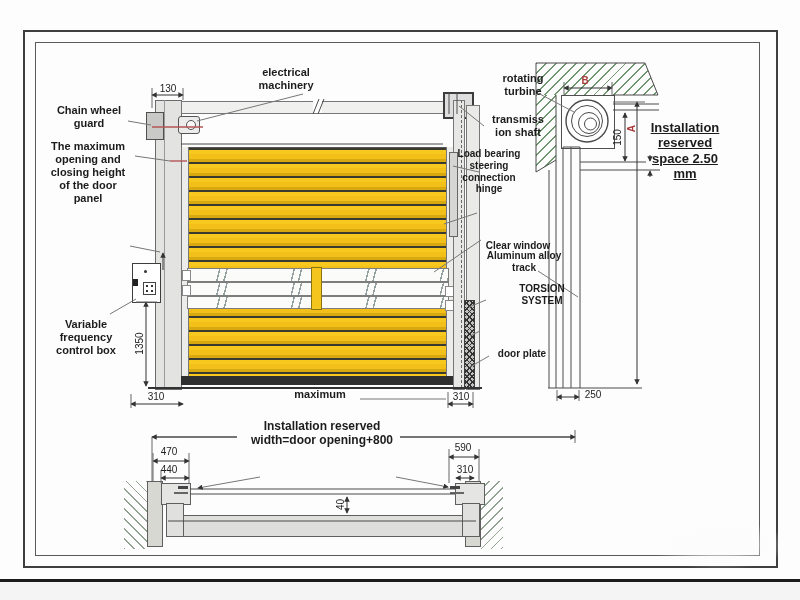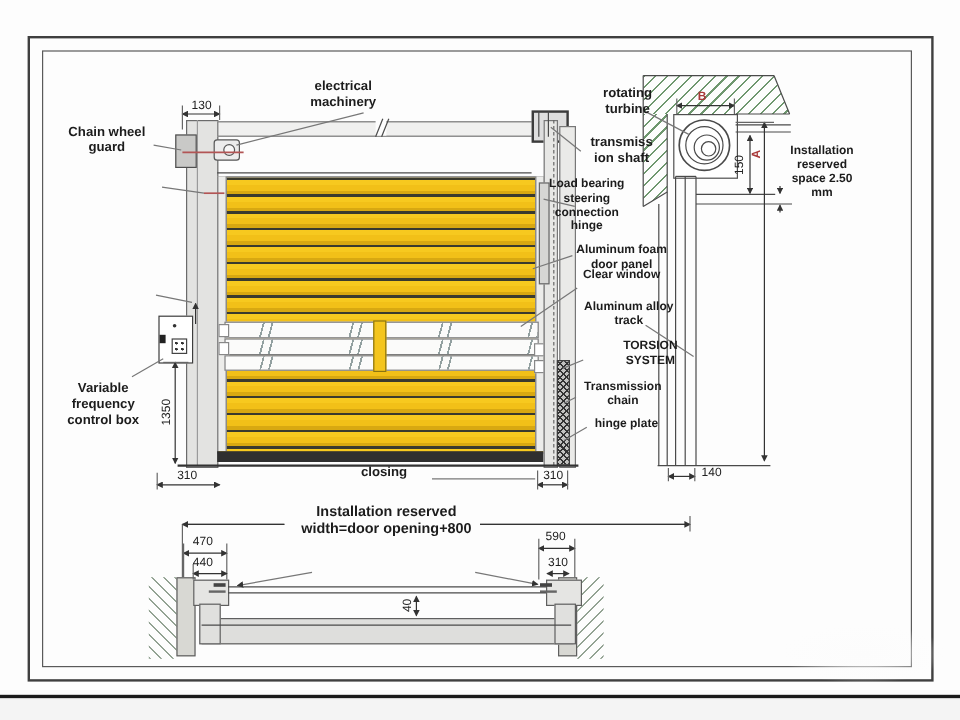--- a/index.html
+++ b/index.html
@@ -8,21 +8,21 @@
   .abs{position:absolute;}
   
   .outer-frame{left:23px;top:30px;width:751px;height:534px;border:2px solid #3f3f3f;}
   .inner-frame{left:35px;top:42px;width:723px;height:512px;border:1px solid #5a5a5a;}
   .bottom-band{left:0;top:579px;width:800px;height:3px;background:#1b1b1b;}
   .below-band{left:0;top:582px;width:800px;height:18px;background:#f4f4f4;}
   
   .lbl{position:absolute;font-weight:700;font-size:11px;line-height:1.18;color:#1c1c1c;
        text-align:center;white-space:pre-line;}
   .lbl.small{font-size:10px;}
-  .lbl.tiny{font-size:10px;}
+  .lbl.tiny{font-size:13px;text-decoration:underline;}
   .dim{position:absolute;font-size:10px;color:#222;text-align:center;white-space:nowrap;}
   .vert{transform:rotate(-90deg);transform-origin:center center;}
   .red{color:#a93a3a;font-weight:700;}
   
   .left-column{left:155px;top:100px;width:25px;height:288px;background:#e3e3e1;border:1px solid #6b6b6b;}
   .left-column-inner{left:164px;top:100px;width:0;height:288px;border-left:1px solid #9a9a9a;}
   .chain-guard{left:146px;top:112px;width:16px;height:26px;background:#c9c9c7;border:1px solid #4f4f4f;}
   .motor{left:178px;top:116px;width:20px;height:16px;background:#ececec;border:1px solid #555;border-radius:3px;}
   .motor-dot{left:186px;top:120px;width:8px;height:8px;border:1px solid #555;border-radius:50%;background:#f8f8f8;}
   .shaft{left:181px;top:101px;width:276px;height:11px;background:#f0f0ef;border:1px solid #777;}
@@ -229,54 +229,55 @@
       <path d="M400,437 L575,437" marker-end="url(#ar)"></path>
       <line x1="152" y1="437" x2="152" y2="481" stroke="#666"></line>
       <line x1="575" y1="430" x2="575" y2="443" stroke="#666"></line>
     </g>
   </svg>
 
   <div class="lbl" style="left:236px;top:66px;width:100px;">electrical
 machinery</div>
   <div class="lbl" style="left:48px;top:104px;width:82px;">Chain wheel
 guard</div>
+  <div class="lbl" style="left:38px;top:140px;width:100px;">The maximum
+opening and
+closing height
+of the door
+panel</div>
   <div class="lbl" style="left:40px;top:318px;width:92px;">Variable
 frequency
 control box</div>
   <div class="lbl" style="left:480px;top:72px;width:86px;">rotating
 turbine</div>
   <div class="lbl" style="left:482px;top:113px;width:72px;">transmiss
 ion shaft</div>
   <div class="lbl small" style="left:449px;top:148px;width:80px;">Load bearing
 steering
 connection
 hinge</div>
-  <div class="lbl small" style="left:474px;top:203px;width:88px;">Aluminum foam
-door panel</div>
-  <div class="lbl small" style="left:478px;top:224px;width:80px;">Clear window</div>
+  <div class="lbl small" style="left:478px;top:240px;width:80px;">Clear window</div>
   <div class="lbl small" style="left:481px;top:250px;width:86px;">Aluminum alloy
 track</div>
   <div class="lbl small" style="left:508px;top:283px;width:68px;">TORSION
 SYSTEM</div>
-  <div class="lbl small" style="left:476px;top:317px;width:86px;">Transmission
-chain</div>
-  <div class="lbl small" style="left:487px;top:348px;width:70px;">hinge plate</div>
+  <div class="lbl small" style="left:487px;top:348px;width:70px;">door plate</div>
   <div class="lbl tiny" style="left:646px;top:120px;width:78px;">Installation
 reserved
 space 2.50
 mm</div>
-  <div class="lbl" style="left:282px;top:388px;width:76px;">closing</div>
+  <div class="lbl" style="left:282px;top:388px;width:76px;">maximum</div>
   <div class="lbl" style="left:238px;top:419px;width:168px;font-size:12px;">Installation reserved
 width=door opening+800</div>
 
   <div class="dim" style="left:151px;top:83px;width:34px;">130</div>
   <div class="dim vert" style="left:119px;top:338px;width:40px;">1350</div>
   <div class="dim" style="left:138px;top:391px;width:36px;">310</div>
   <div class="dim" style="left:443px;top:391px;width:36px;">310</div>
-  <div class="dim" style="left:576px;top:389px;width:34px;">140</div>
+  <div class="dim" style="left:576px;top:389px;width:34px;">250</div>
   <div class="dim red" style="left:578px;top:75px;width:14px;">B</div>
   <div class="dim vert" style="left:599px;top:132px;width:36px;">150</div>
   <div class="dim vert red" style="left:617px;top:123px;width:28px;">A</div>
   <div class="dim" style="left:152px;top:446px;width:34px;">470</div>
   <div class="dim" style="left:152px;top:464px;width:34px;">440</div>
   <div class="dim" style="left:446px;top:442px;width:34px;">590</div>
   <div class="dim" style="left:448px;top:464px;width:34px;">310</div>
   <div class="dim vert" style="left:324px;top:499px;width:32px;">40</div>
 
   <div class="abs smudge"></div>

